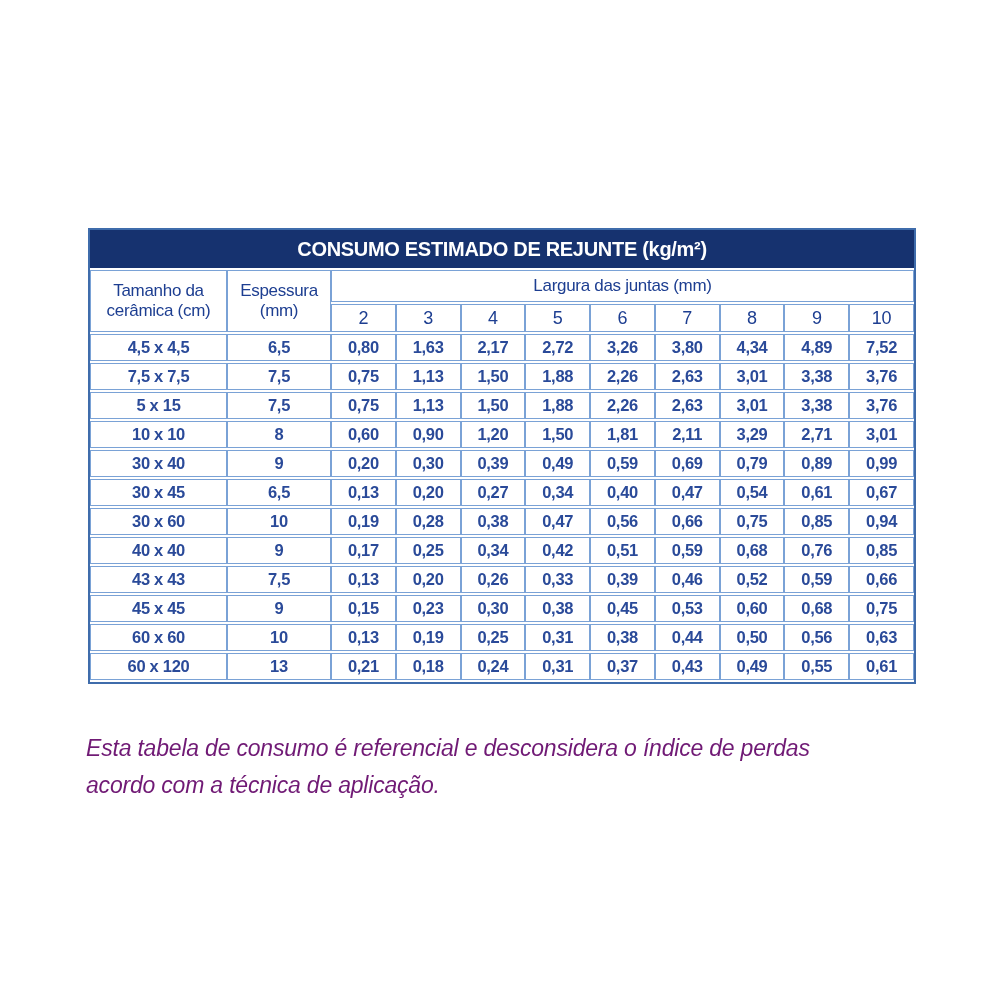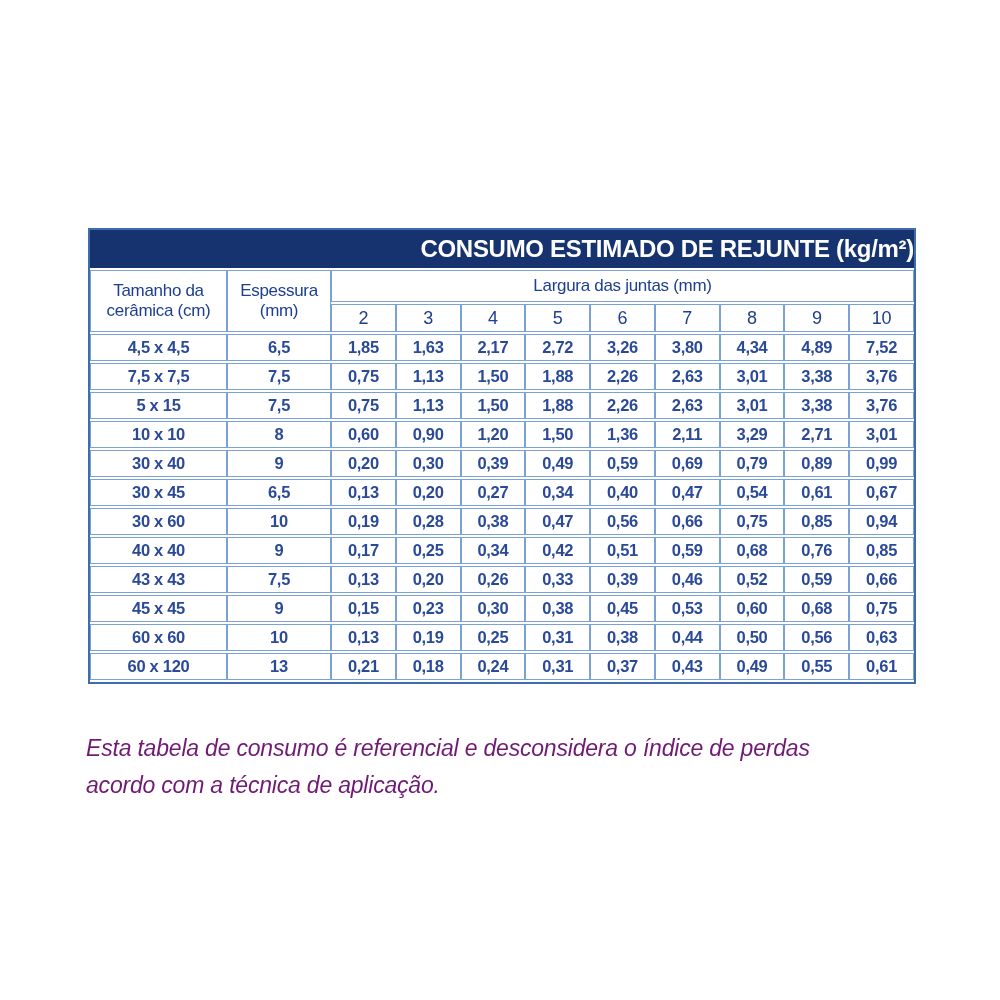--- a/index.html
+++ b/index.html
@@ -18,23 +18,23 @@
     width: 828px;
     box-sizing: border-box;
     border: 2px solid var(--outer-border, #3f6cab);
     background: #ffffff;
   }
   .title-band {
     background: var(--header-bg, #16326f);
     color: var(--header-text, #ffffff);
     height: 38px;
     line-height: 38px;
-    text-align: right;
+    text-align: center;
     font-weight: bold;
-    font-size: 24px;
+    font-size: 20px;
     letter-spacing: -0.3px;
   }
   table {
     width: 100%;
     table-layout: fixed;
     border-collapse: separate;
     border-spacing: 0 2px;
   }
   th, td {
     border: 1.5px solid var(--grid-border, #7aa2d6);
@@ -108,21 +108,21 @@
             <th class="jw">7</th>
             <th class="jw">8</th>
             <th class="jw">9</th>
             <th class="jw">10</th>
           </tr>
       </thead>
       <tbody id="table-body">
           <tr>
             <td>4,5 x 4,5</td>
             <td>6,5</td>
-            <td>1,85</td>
+            <td>0,80</td>
             <td>1,63</td>
             <td>2,17</td>
             <td>2,72</td>
             <td>3,26</td>
             <td>3,80</td>
             <td>4,34</td>
             <td>4,89</td>
             <td>7,52</td>
           </tr>
           <tr>
@@ -151,21 +151,21 @@
             <td>3,38</td>
             <td>3,76</td>
           </tr>
           <tr>
             <td>10 x 10</td>
             <td>8</td>
             <td>0,60</td>
             <td>0,90</td>
             <td>1,20</td>
             <td>1,50</td>
-            <td>1,36</td>
+            <td>1,81</td>
             <td>2,11</td>
             <td>3,29</td>
             <td>2,71</td>
             <td>3,01</td>
           </tr>
           <tr>
             <td>30 x 40</td>
             <td>9</td>
             <td>0,20</td>
             <td>0,30</td>

